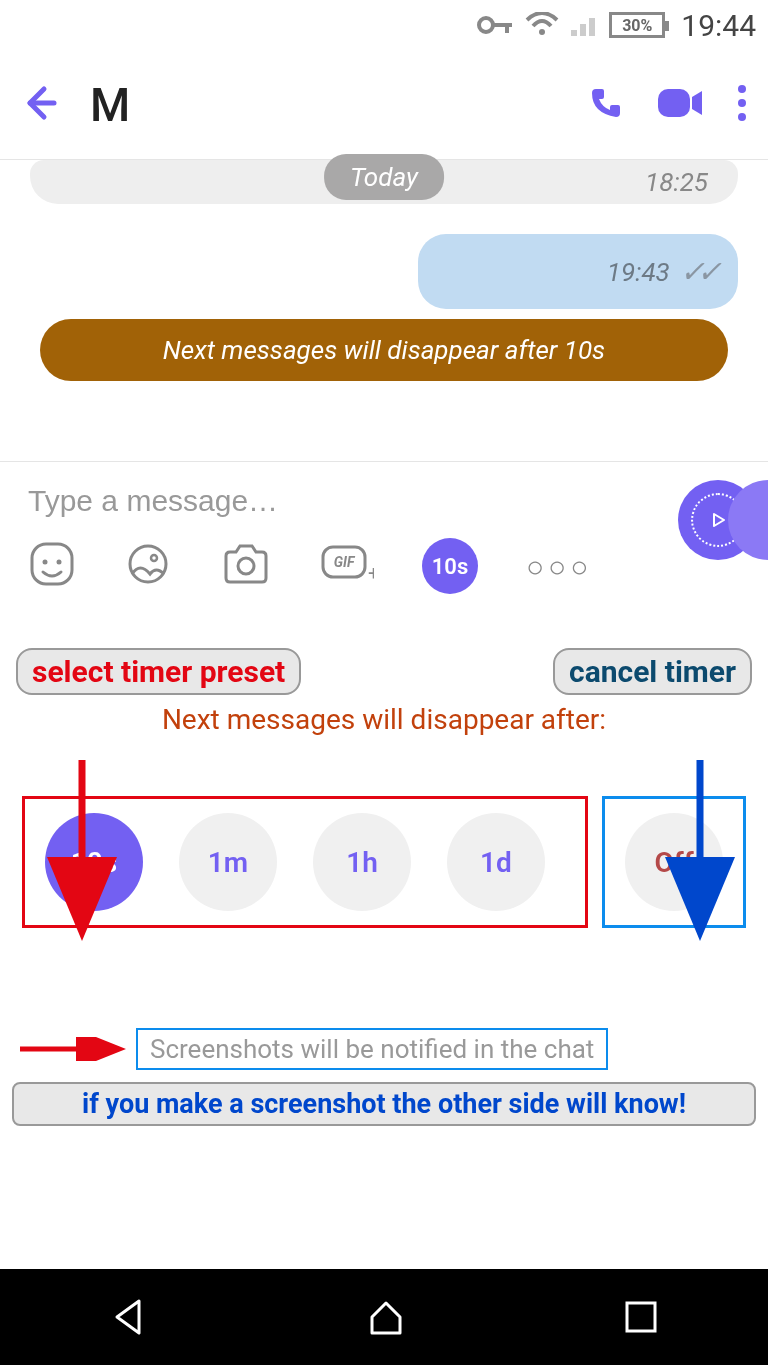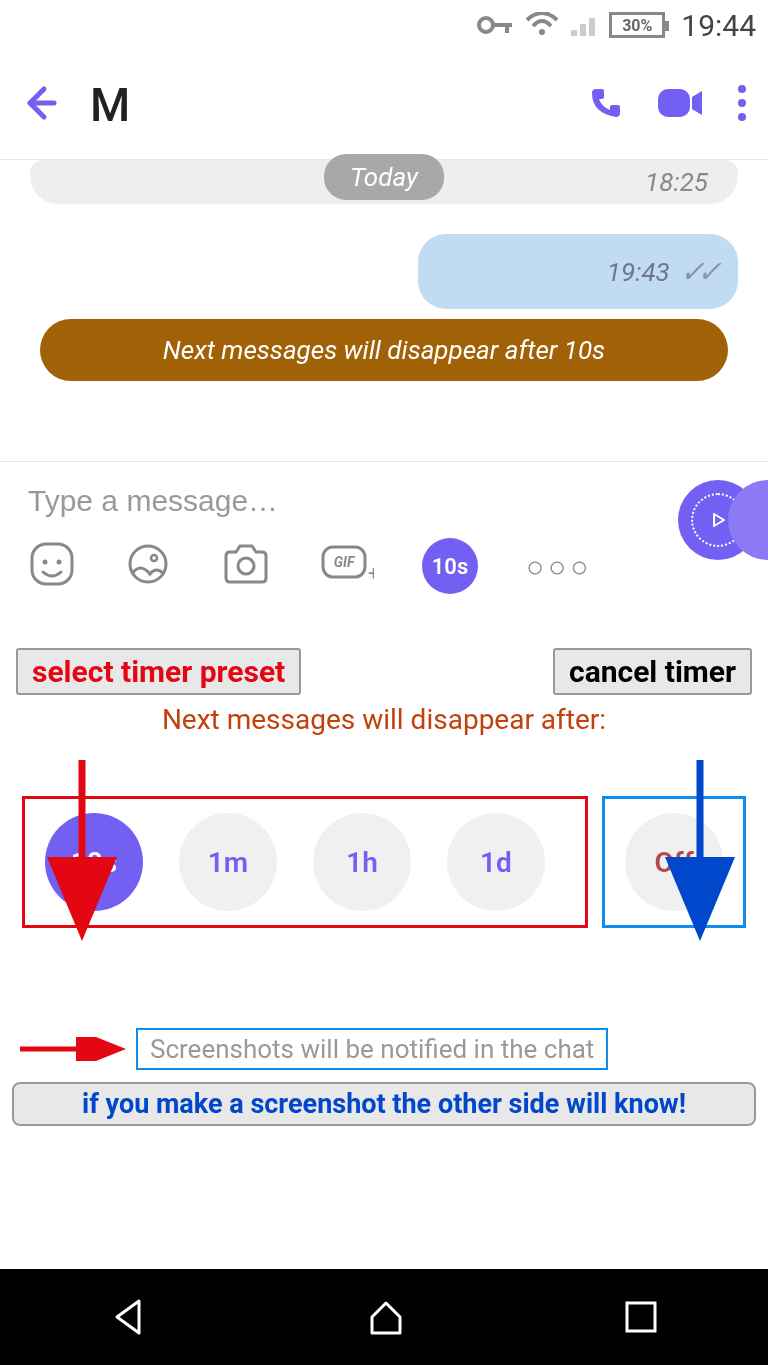--- a/index.html
+++ b/index.html
@@ -124,27 +124,27 @@
     position:absolute; right:-40px; top:18px;
     width:80px; height:80px; border-radius:50%;
     background:#8b79f5;
   }
 
   
   .callout {
     display: inline-block;
     background: #e8e8e8;
     border: 2px solid #999;
-    border-radius: 3px;
+    border-radius: 16px;
     padding: 4px 14px;
     font-size: 30px;
     font-weight: bold;
   }
   .callout.red { color: #e30613; }
-  .callout.blue { color: #000000; }
+  .callout.blue { color: #0c4a6e; }
   .callout-row { display:flex; justify-content:space-between; padding: 30px 16px 4px; }
 
   
   .timer-desc { color:#c2410c; font-size:28px; text-align:center; margin-top:4px; }
   .timer-panel { display:flex; gap:14px; padding: 60px 22px 20px; align-items:center; }
   .preset-box { border:3px solid #e30613; display:flex; gap:36px; padding:14px 20px; flex:1;}
   .off-box { border:3px solid #0c8ced; padding:14px 20px; }
   .preset {
     width:98px; height:98px; border-radius:50%;
     background:#f0f0f0; color:#7360f2;

